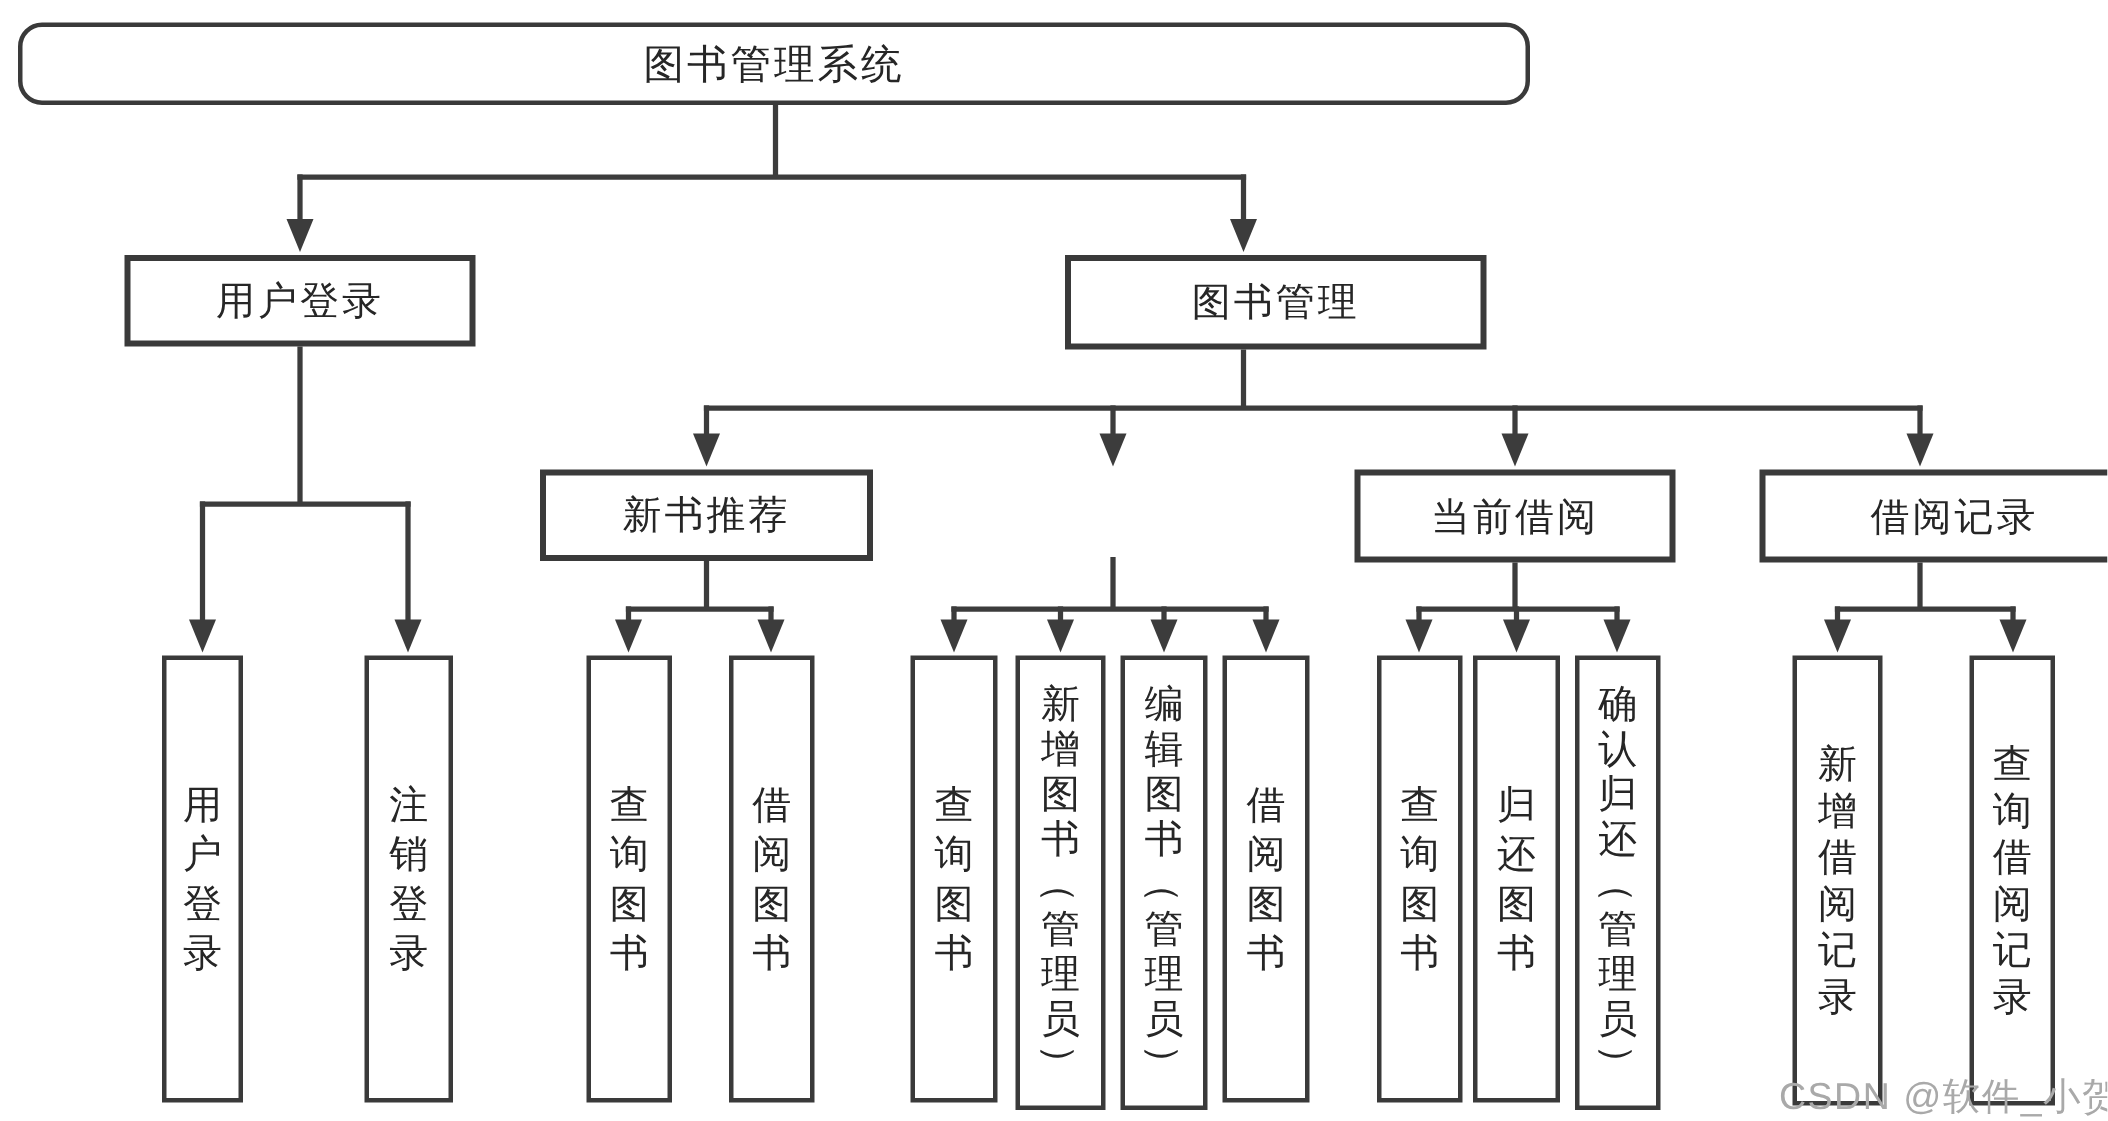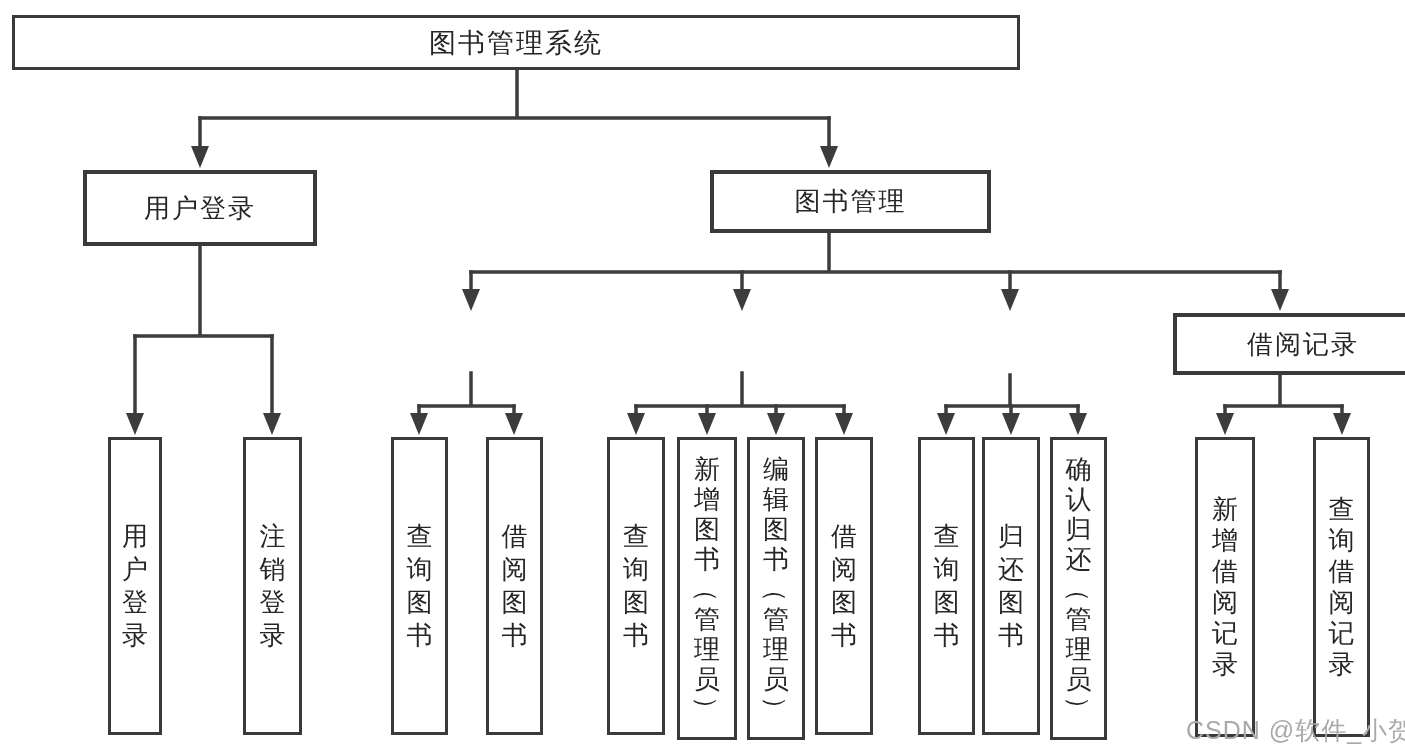--- a/index.html
+++ b/index.html
@@ -87,31 +87,37 @@
       <polygon points="767,413 785,413 776,435"></polygon>
       <polygon points="835,413 853,413 844,435"></polygon>
       <polygon points="937,413 955,413 946,435"></polygon>
       <polygon points="1002,413 1020,413 1011,435"></polygon>
       <polygon points="1069,413 1087,413 1078,435"></polygon>
       <polygon points="1216,413 1234,413 1225,435"></polygon>
       <polygon points="1333,413 1351,413 1342,435"></polygon>
     </g>
   </svg>
 
-  <div class="node root" style="left:12px;top:15px;width:1008px;height:55px;">
+  <div class="node root" style="left:12px;top:15px;width:1008px;height:55px;border-radius:16px;">
     <span>图书管理系统</span>
   </div>
 
-  <div class="node lvl" style="left:83px;top:170px;width:234px;height:76px;">
+  <div class="node lvl" style="left:83px;top:170px;width:234px;height:61px;">
     <span>用户登录</span>
   </div>
   <div class="node lvl" style="left:710px;top:170px;width:281px;height:63px;">
     <span>图书管理</span>
   </div>
 
+  <div class="node lvl" style="left:360px;top:313px;width:222px;height:61px;">
+    <span>新书推荐</span>
+  </div>
+  <div class="node lvl" style="left:903px;top:313px;width:214px;height:62px;">
+    <span>当前借阅</span>
+  </div>
   <div class="node lvl" style="left:1173px;top:313px;width:260px;height:62px;">
     <span>借阅记录</span>
   </div>
 
   <div class="node leaf" style="left:108px;top:437px;width:54px;height:298px;">
     <span class="vlabel" style="--lh:33px">
         <span class="vch">用</span>
         <span class="vch">户</span>
         <span class="vch">登</span>
         <span class="vch">录</span>

